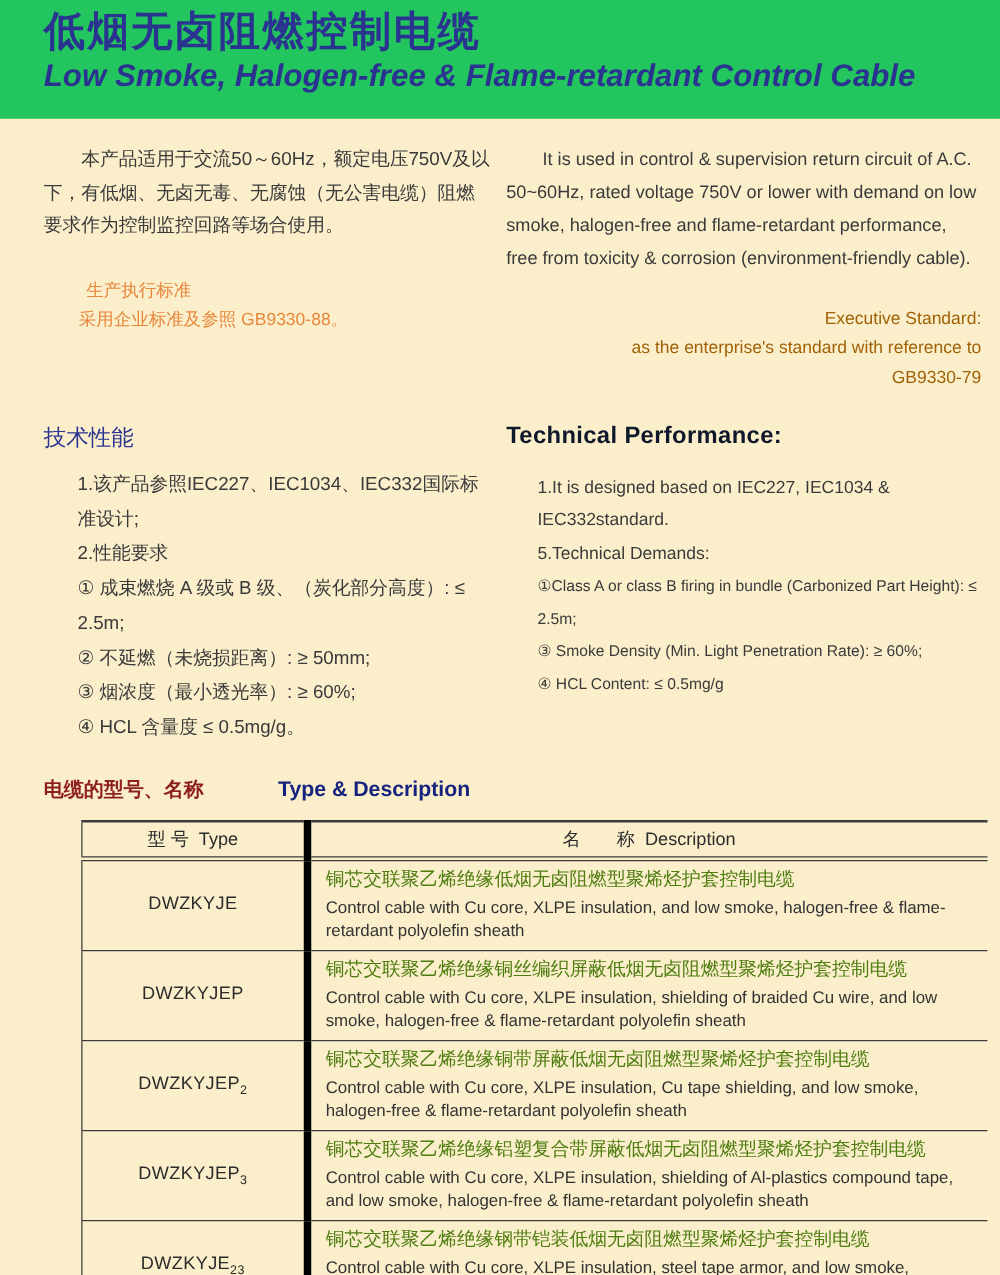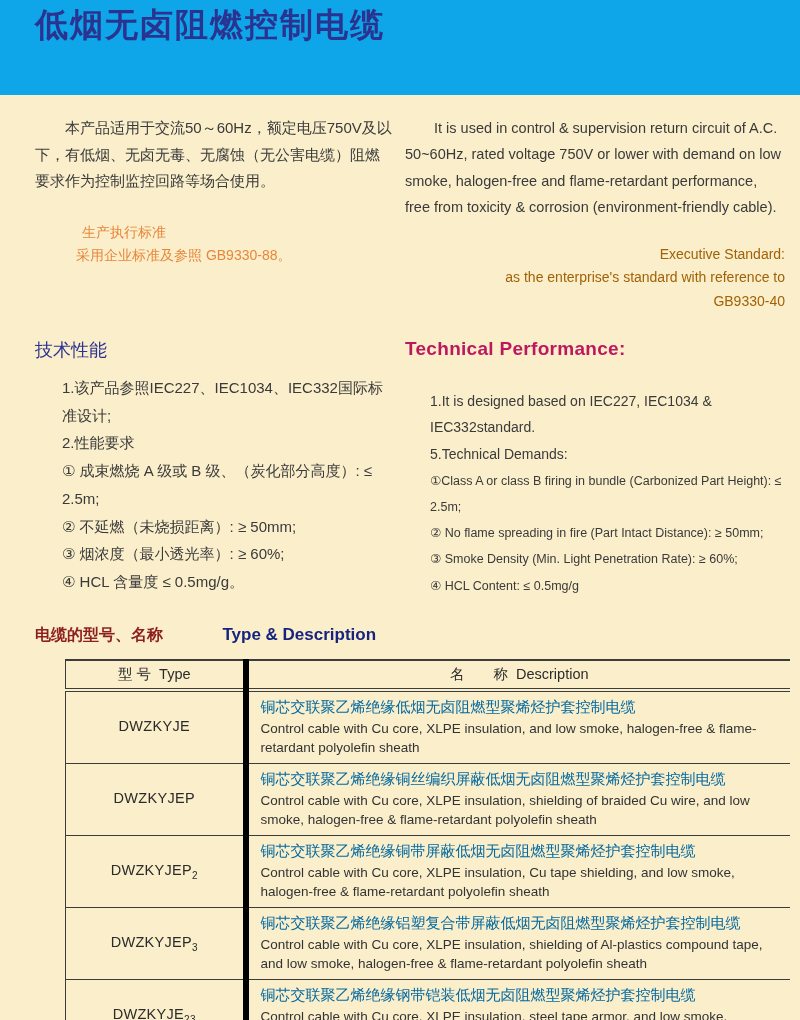--- a/index.html
+++ b/index.html
@@ -1,83 +1,84 @@
 <!DOCTYPE html>
 <html><head>
 <meta charset="utf-8">
 <style>
   * { box-sizing: border-box; }
   html,body { margin:0; padding:0; }
   body { font-family: "Liberation Sans", "DejaVu Sans", sans-serif; }
   .page { width:800px; height:1020px; background:#faeecb; overflow:hidden; position:relative; }
 
-  .header { background:#0ea5e9; height:95px; padding:5px 35px 0 35px; }
+  .header { background:#22c55e; height:95px; padding:5px 35px 0 35px; }
   .title-zh { font-size:33px; font-weight:bold; color:#2b3391; margin:0; letter-spacing:2px; line-height:1.2; }
   .title-en { font-size:25px; font-weight:bold; font-style:italic; color:#2b3391; margin:3px 0 0 0; line-height:1.1; }
 
   .content { padding:20px 15px 0 35px; }
   .two-col { display:grid; grid-template-columns:358px 1fr; column-gap:12px; }
 
   .intro-zh { font-size:15px; line-height:1.78; color:#3a3a3a; text-indent:2em; margin:0; }
   .intro-en { font-size:14.5px; line-height:1.82; color:#3a3a3a; text-indent:2em; margin:0; }
 
-  .std-zh { margin:26px 0 0 41px; color:#e8873c; font-size:14px; line-height:1.65; }
+  .std-zh { margin:26px 0 0 28px; color:#e8873c; font-size:14px; line-height:1.65; }
   .std-zh .l1 { padding-left:6px; }
   .std-en { margin:22px 0 0 44px; color:#a16207; font-size:14px; line-height:1.7;text-align:right; }
 
   .tech { margin-top:24px; }
   .tech-heading-zh { font-size:18px; font-weight:normal; color:#2b3391; margin:0 0 12px 0; }
-  .tech-heading-en { font-size:19px; font-weight:bold; color:#be185d; margin:0 0 28px 0; letter-spacing:0.3px; }
+  .tech-heading-en { font-size:19px; font-weight:bold; color:#0f172a; margin:0 0 16px 0; letter-spacing:0.3px; }
   .tech-list { margin:0; }
   .tech-list-zh { padding-left:27px; }
   .tech-list-en { padding-left:25px; }
   .tech-item-zh { font-size:15px; line-height:1.85; color:#3a3a3a; }
   .tech-item-en { font-size:12.5px; line-height:2.1; color:#3a3a3a; }
   .tech-item-en.lg { font-size:14px; line-height:1.9; }
 
   .type-heading { margin:26px 0 13px 0; }
   .type-heading-zh { font-size:16px; font-weight:bold; color:#8e1f1f; }
   .type-heading-en { font-size:17px; font-weight:bold; color:#16247f; margin-left:55px; }
 
   table.cable { border-collapse:collapse; width:725px; margin-left:30px;
                 border-top:2px solid #3c3c3c; border-left:1px solid #3c3c3c; }
   table.cable thead th { font-weight:normal; font-size:14.5px; color:#2b2b2b;
                 border-bottom:4px double #3c3c3c; padding:4px 0; white-space:pre; }
   table.cable th.c1, table.cable td.c-type { width:180px; border-right:6px solid #000000; }
   table.cable tbody td { border-bottom:1px solid #3c3c3c; vertical-align:middle; }
   td.c-type { text-align:center; font-size:14.5px; color:#2b2b2b; letter-spacing:0.3px; }
   td.c-type sub { font-size:10px; }
   td.c-desc { padding:4px 8px 6px 12px; }
-  .name-zh { font-size:15px; color:#0369a1; line-height:1.45; }
+  .name-zh { font-size:15px; color:#4d7c0f; line-height:1.45; }
   .name-en { font-size:13.5px; color:#333333; line-height:1.42; margin-top:1px; }
 </style>
 </head>
 <body>
 
 <div class="page">
 
   <div class="header">
     <h1 class="title-zh">低烟无卤阻燃控制电缆</h1>
+    <h2 class="title-en">Low Smoke, Halogen-free &amp; Flame-retardant Control Cable</h2>
   </div>
 
   <div class="content">
 
     <div class="two-col">
       <div>
         <p class="intro-zh">本产品适用于交流50～60Hz，额定电压750V及以下，有低烟、无卤无毒、无腐蚀（无公害电缆）阻燃要求作为控制监控回路等场合使用。</p>
         <div class="std-zh">
           <div class="l1">生产执行标准</div>
           <div>采用企业标准及参照 GB9330-88。</div>
         </div>
       </div>
       <div>
         <p class="intro-en">It is used in control &amp; supervision return circuit of A.C. 50~60Hz, rated voltage 750V or lower with demand on low smoke, halogen-free and flame-retardant performance, free from toxicity &amp; corrosion (environment-friendly cable).</p>
         <div class="std-en">
           <div>Executive Standard:</div>
-          <div>as the enterprise's standard with reference to GB9330-40</div>
+          <div>as the enterprise's standard with reference to GB9330-79</div>
         </div>
       </div>
     </div>
 
     <div class="two-col tech">
       <div>
         <div class="tech-heading-zh">技术性能</div>
         <div class="tech-list tech-list-zh">
           <div class="tech-item-zh">1.该产品参照IEC227、IEC1034、IEC332国际标准设计;</div>
           <div class="tech-item-zh">2.性能要求</div>
@@ -86,21 +87,20 @@
           <div class="tech-item-zh">③ 烟浓度（最小透光率）:  ≥ 60%;</div>
           <div class="tech-item-zh">④ HCL 含量度 ≤ 0.5mg/g。</div>
         </div>
       </div>
       <div>
         <div class="tech-heading-en">Technical Performance:</div>
         <div class="tech-list tech-list-en">
           <div class="tech-item-en lg">1.It is designed based on IEC227, IEC1034 &amp; IEC332standard.</div>
           <div class="tech-item-en lg">5.Technical Demands:</div>
           <div class="tech-item-en">①Class A or class B firing in bundle (Carbonized Part Height): ≤ 2.5m;</div>
-          <div class="tech-item-en">② No flame spreading in fire (Part Intact Distance): ≥ 50mm;</div>
           <div class="tech-item-en">③ Smoke Density (Min. Light Penetration Rate): ≥ 60%;</div>
           <div class="tech-item-en">④ HCL Content:  ≤ 0.5mg/g</div>
         </div>
       </div>
     </div>
 
     <div class="type-heading">
       <span class="type-heading-zh">电缆的型号、名称</span>
       <span class="type-heading-en">Type &amp; Description</span>
     </div>

